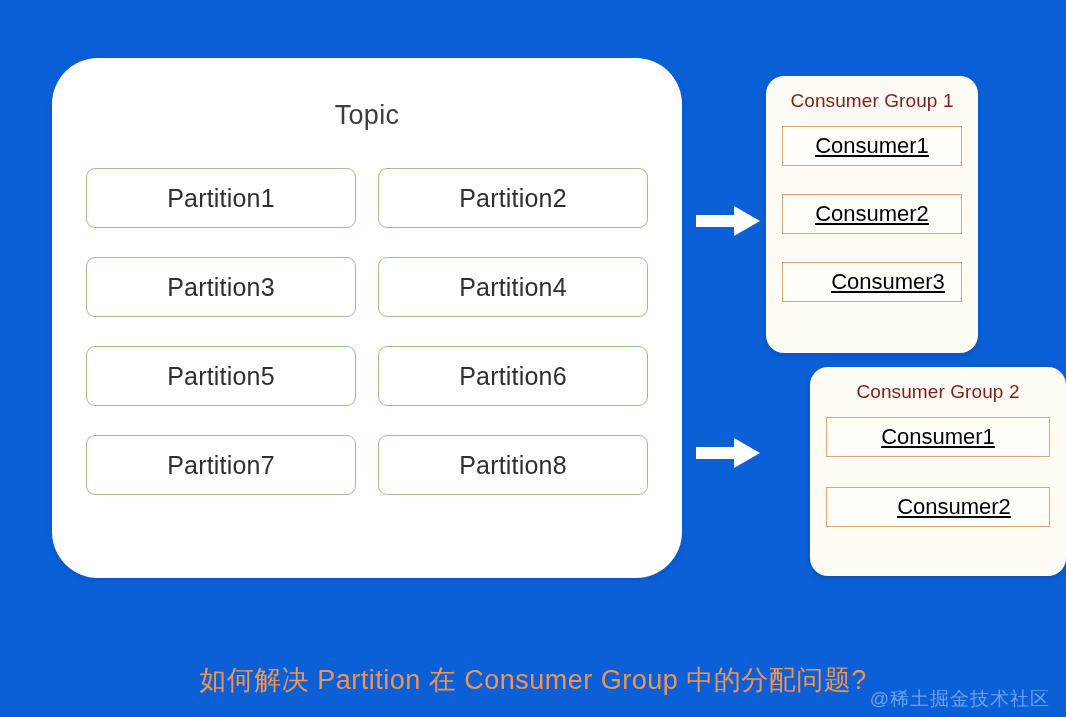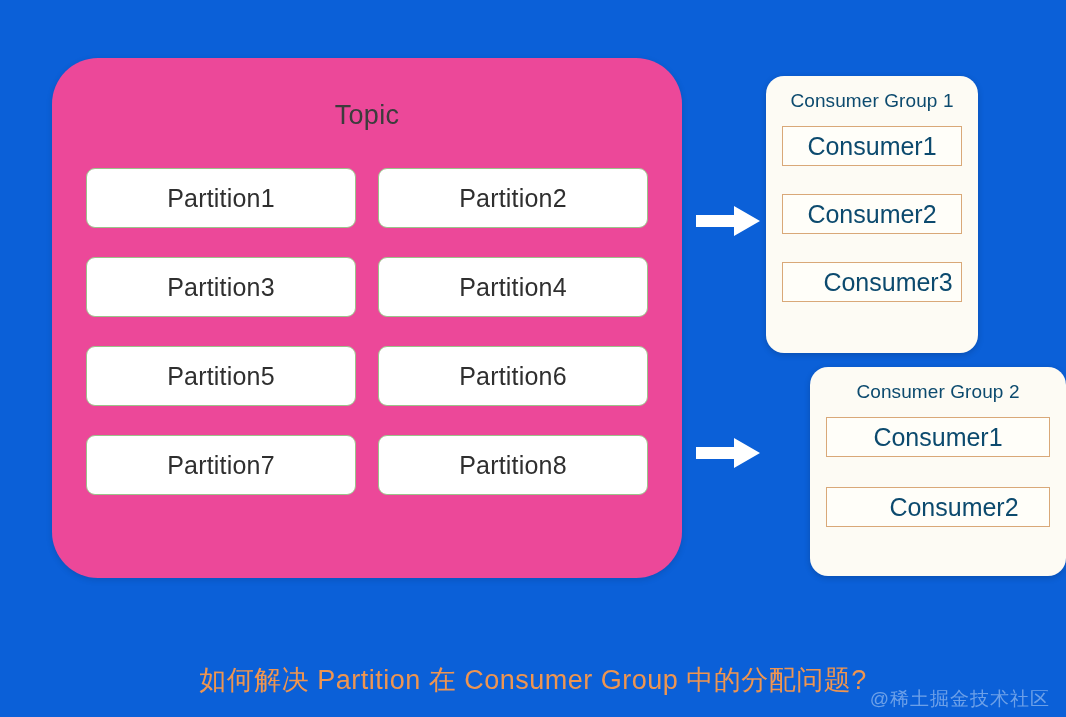--- a/index.html
+++ b/index.html
@@ -22,21 +22,21 @@
     height: 717px;
   }
 
   
   .topic-card {
     position: absolute;
     left: 52px;
     top: 58px;
     width: 630px;
     height: 520px;
-    background: #ec4899;
+    background: #ffffff;
     border-radius: 46px;
     box-shadow: 0 2px 6px rgba(0,0,0,0.13);
   }
   .topic-title {
     position: absolute;
     left: 0;
     top: 42px;
     width: 100%;
     text-align: center;
     font-size: 27px;
@@ -86,35 +86,36 @@
   }
   .cg-panel.g2 {
     left: 766px;
     top: 367px;
     width: 256px;
     height: 209px;
     margin-left: 44px;
   }
   .cg-title {
     font-size: 19px;
-    color: #0c4a6e;
+    color: #7f1d1d;
     text-align: center;
     margin-bottom: 14px;
     letter-spacing: 0.1px;
   }
   .consumer-box {
     height: 38px;
     border: 1.6px solid #d9a878;
     background: #fffef9;
     display: flex;
     align-items: center;
     justify-content: center;
-    font-size: 25px;
-    color: #0c4a6e;
+    font-size: 22px;
+    color: #000000;
     margin-bottom: 28px;
+    text-decoration: underline;
   }
   .consumer-box:last-child { margin-bottom: 0; padding-left: 32px; }
   .cg-panel.g2 .consumer-box { margin-bottom: 30px; }
   .cg-panel.g2 .consumer-box:last-child { margin-bottom: 0; }
 
   
   .arrow {
     position: absolute;
     width: 66px;
     height: 34px;

